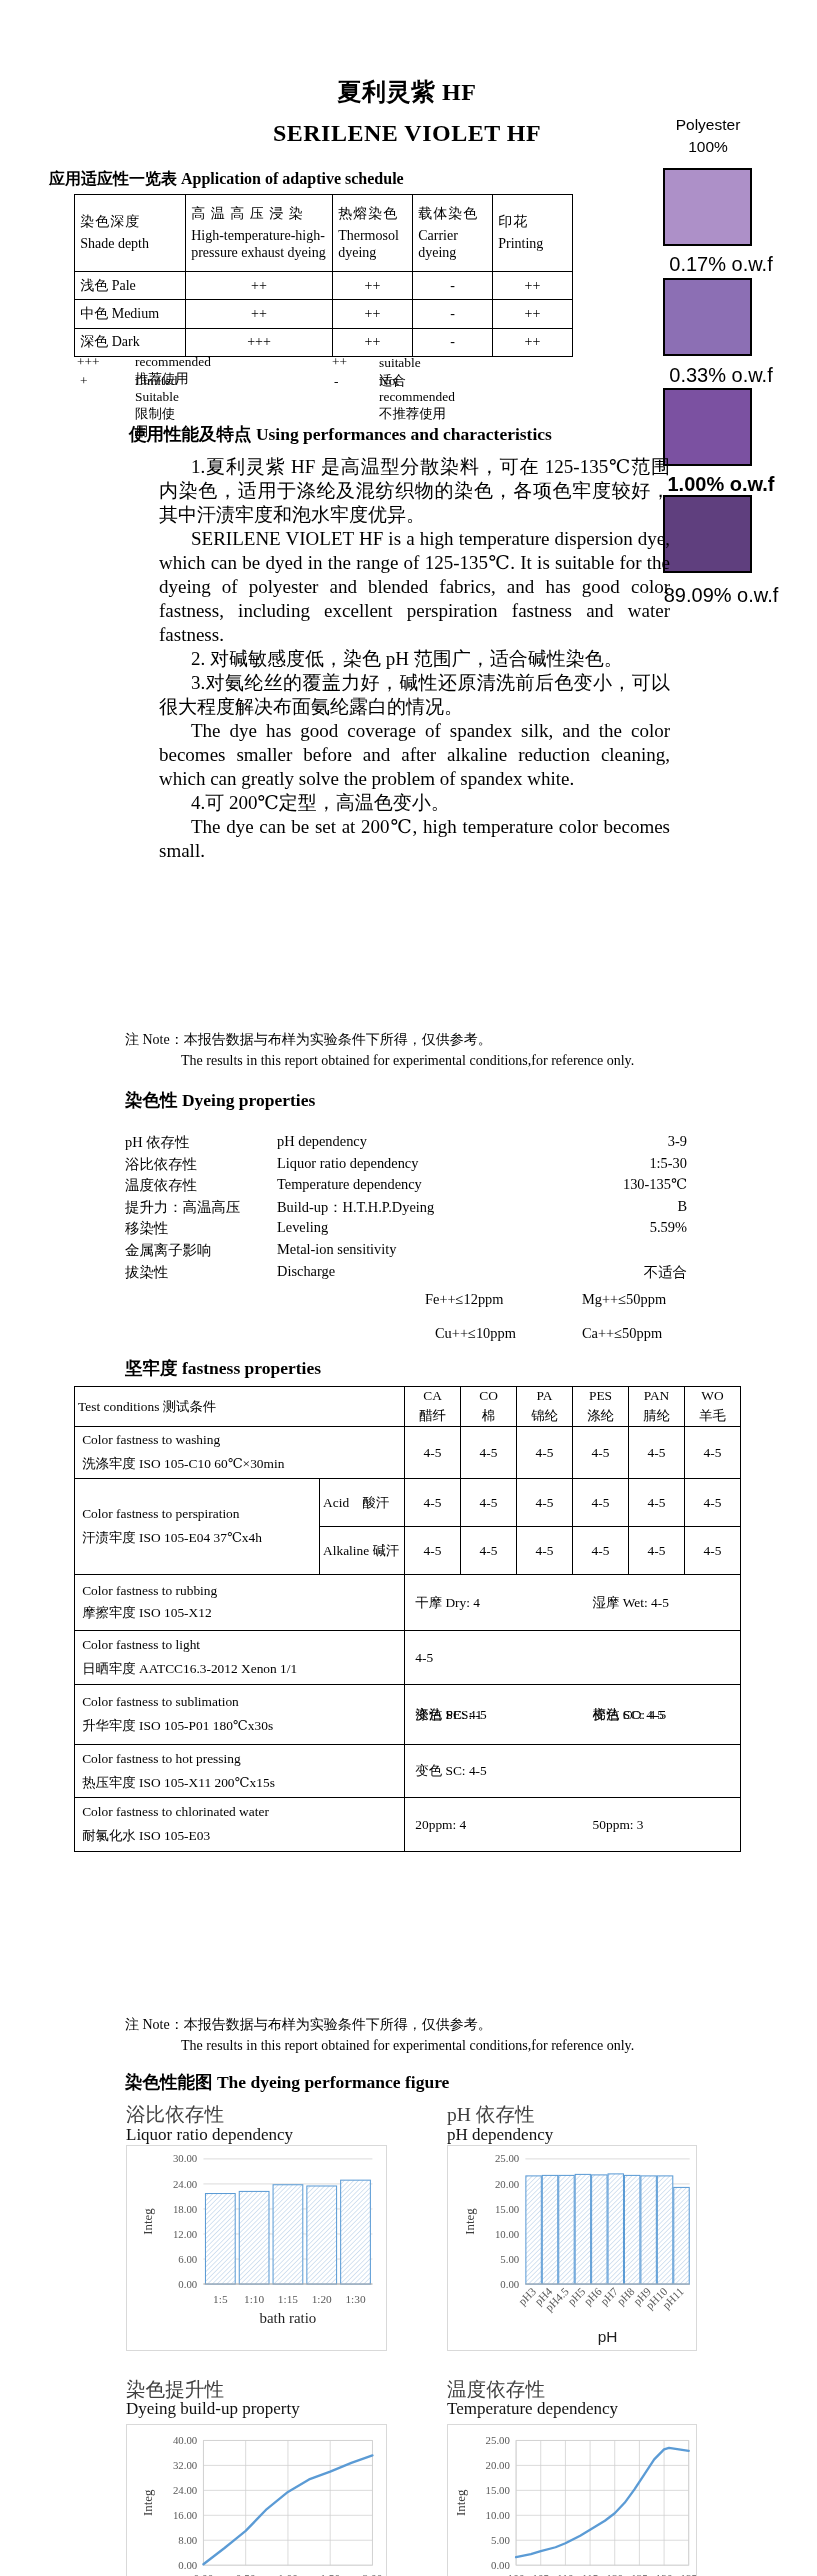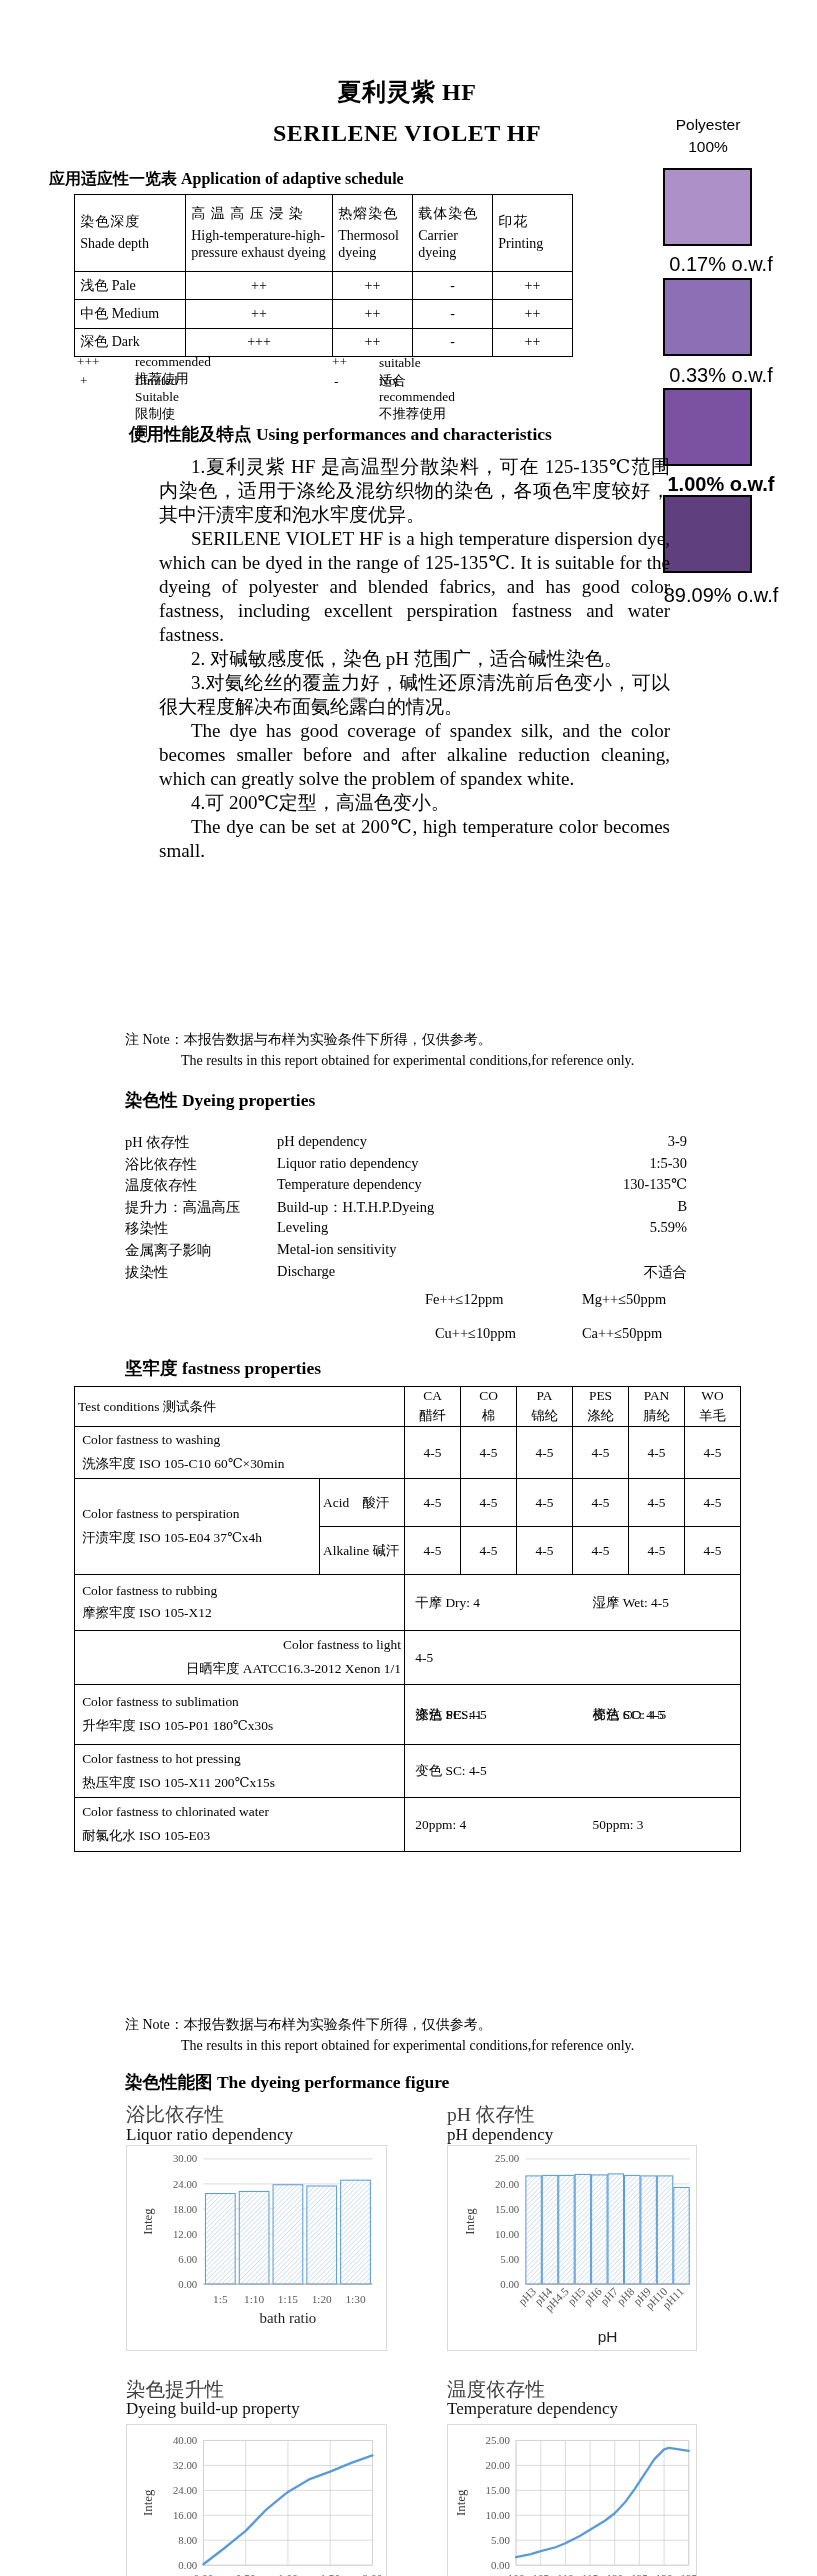--- a/index.html
+++ b/index.html
@@ -260,21 +260,21 @@
         <tr style="height: 56px;">
           <td class="lblcell" colspan="2">
             <div class="en">Color fastness to rubbing</div>
             <div class="zh" style="margin-top: 5px;">摩擦牢度 ISO 105-X12</div>
           </td>
           <td class="paircell" colspan="6">
             <span class="pl">干摩 Dry:  4</span>
             <span class="pr">湿摩 Wet:  4-5</span>
           </td>
         </tr>
-        <tr style="height: 54px; text-align: right;">
+        <tr style="height: 54px;">
           <td class="lblcell" colspan="2">
             <div class="en">Color fastness to light</div>
             <div class="zh" style="margin-top: 7.2px;">日晒牢度 AATCC16.3-2012 Xenon 1/1</div>
           </td>
           <td class="paircell" colspan="6">
             <span class="pl">4-5</span>
           </td>
         </tr>
         <tr style="height: 60px;">
           <td class="lblcell" colspan="2">

